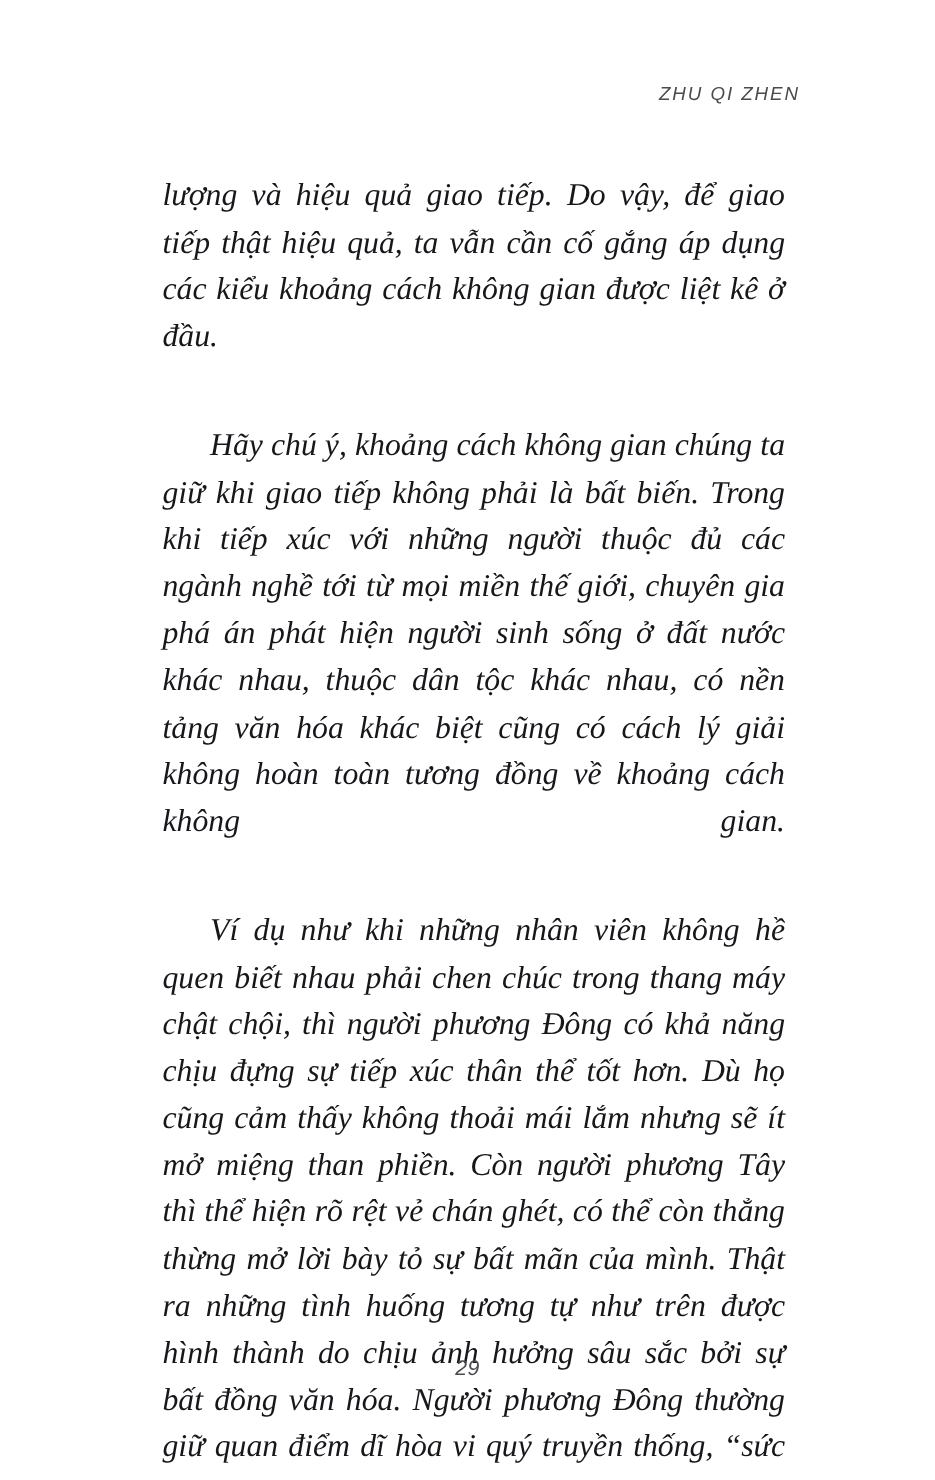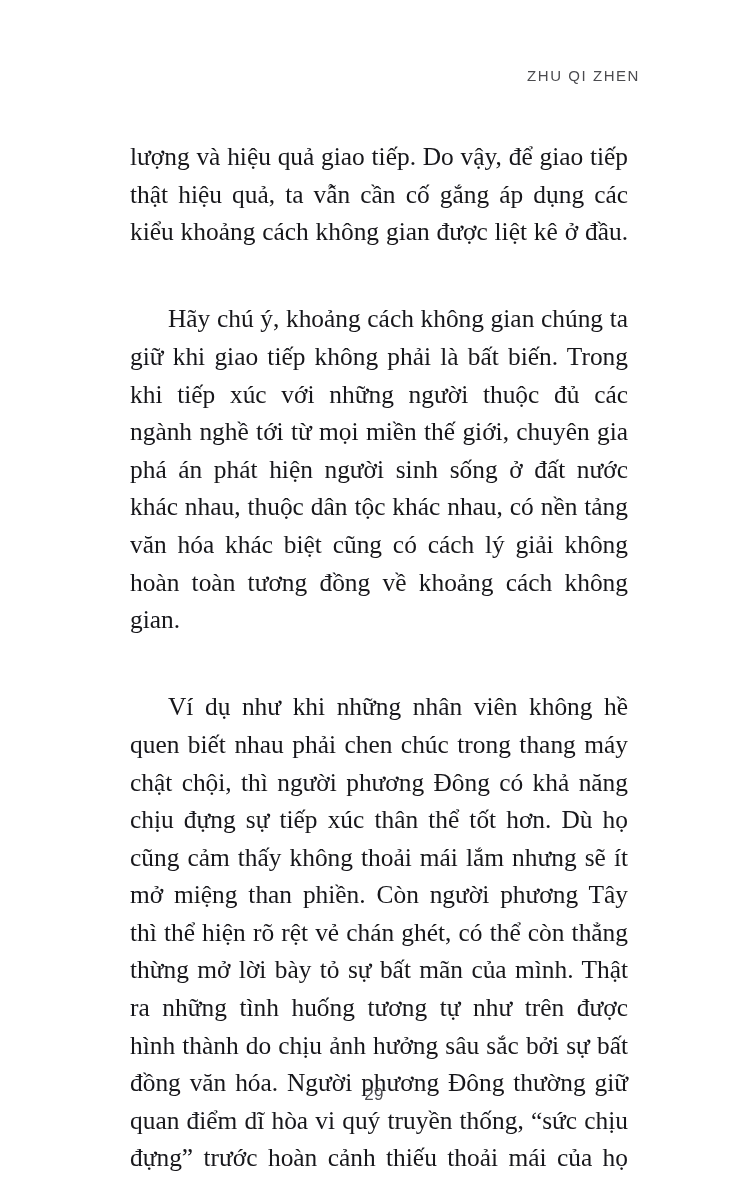--- a/index.html
+++ b/index.html
@@ -13,20 +13,21 @@
     font-family: "Liberation Serif", "DejaVu Serif", serif;
     overflow: hidden;
     position: relative;
   }
 
   .page {
     position: relative;
     width: 748px;
     height: 1184px;
     box-sizing: border-box;
+    font-style: italic;
   }
 
   
   .running-header {
     position: absolute;
     top: 67px;
     left: 0;
     width: 640px;
     text-align: right;
     font-family: "Liberation Sans", "DejaVu Sans", sans-serif;

